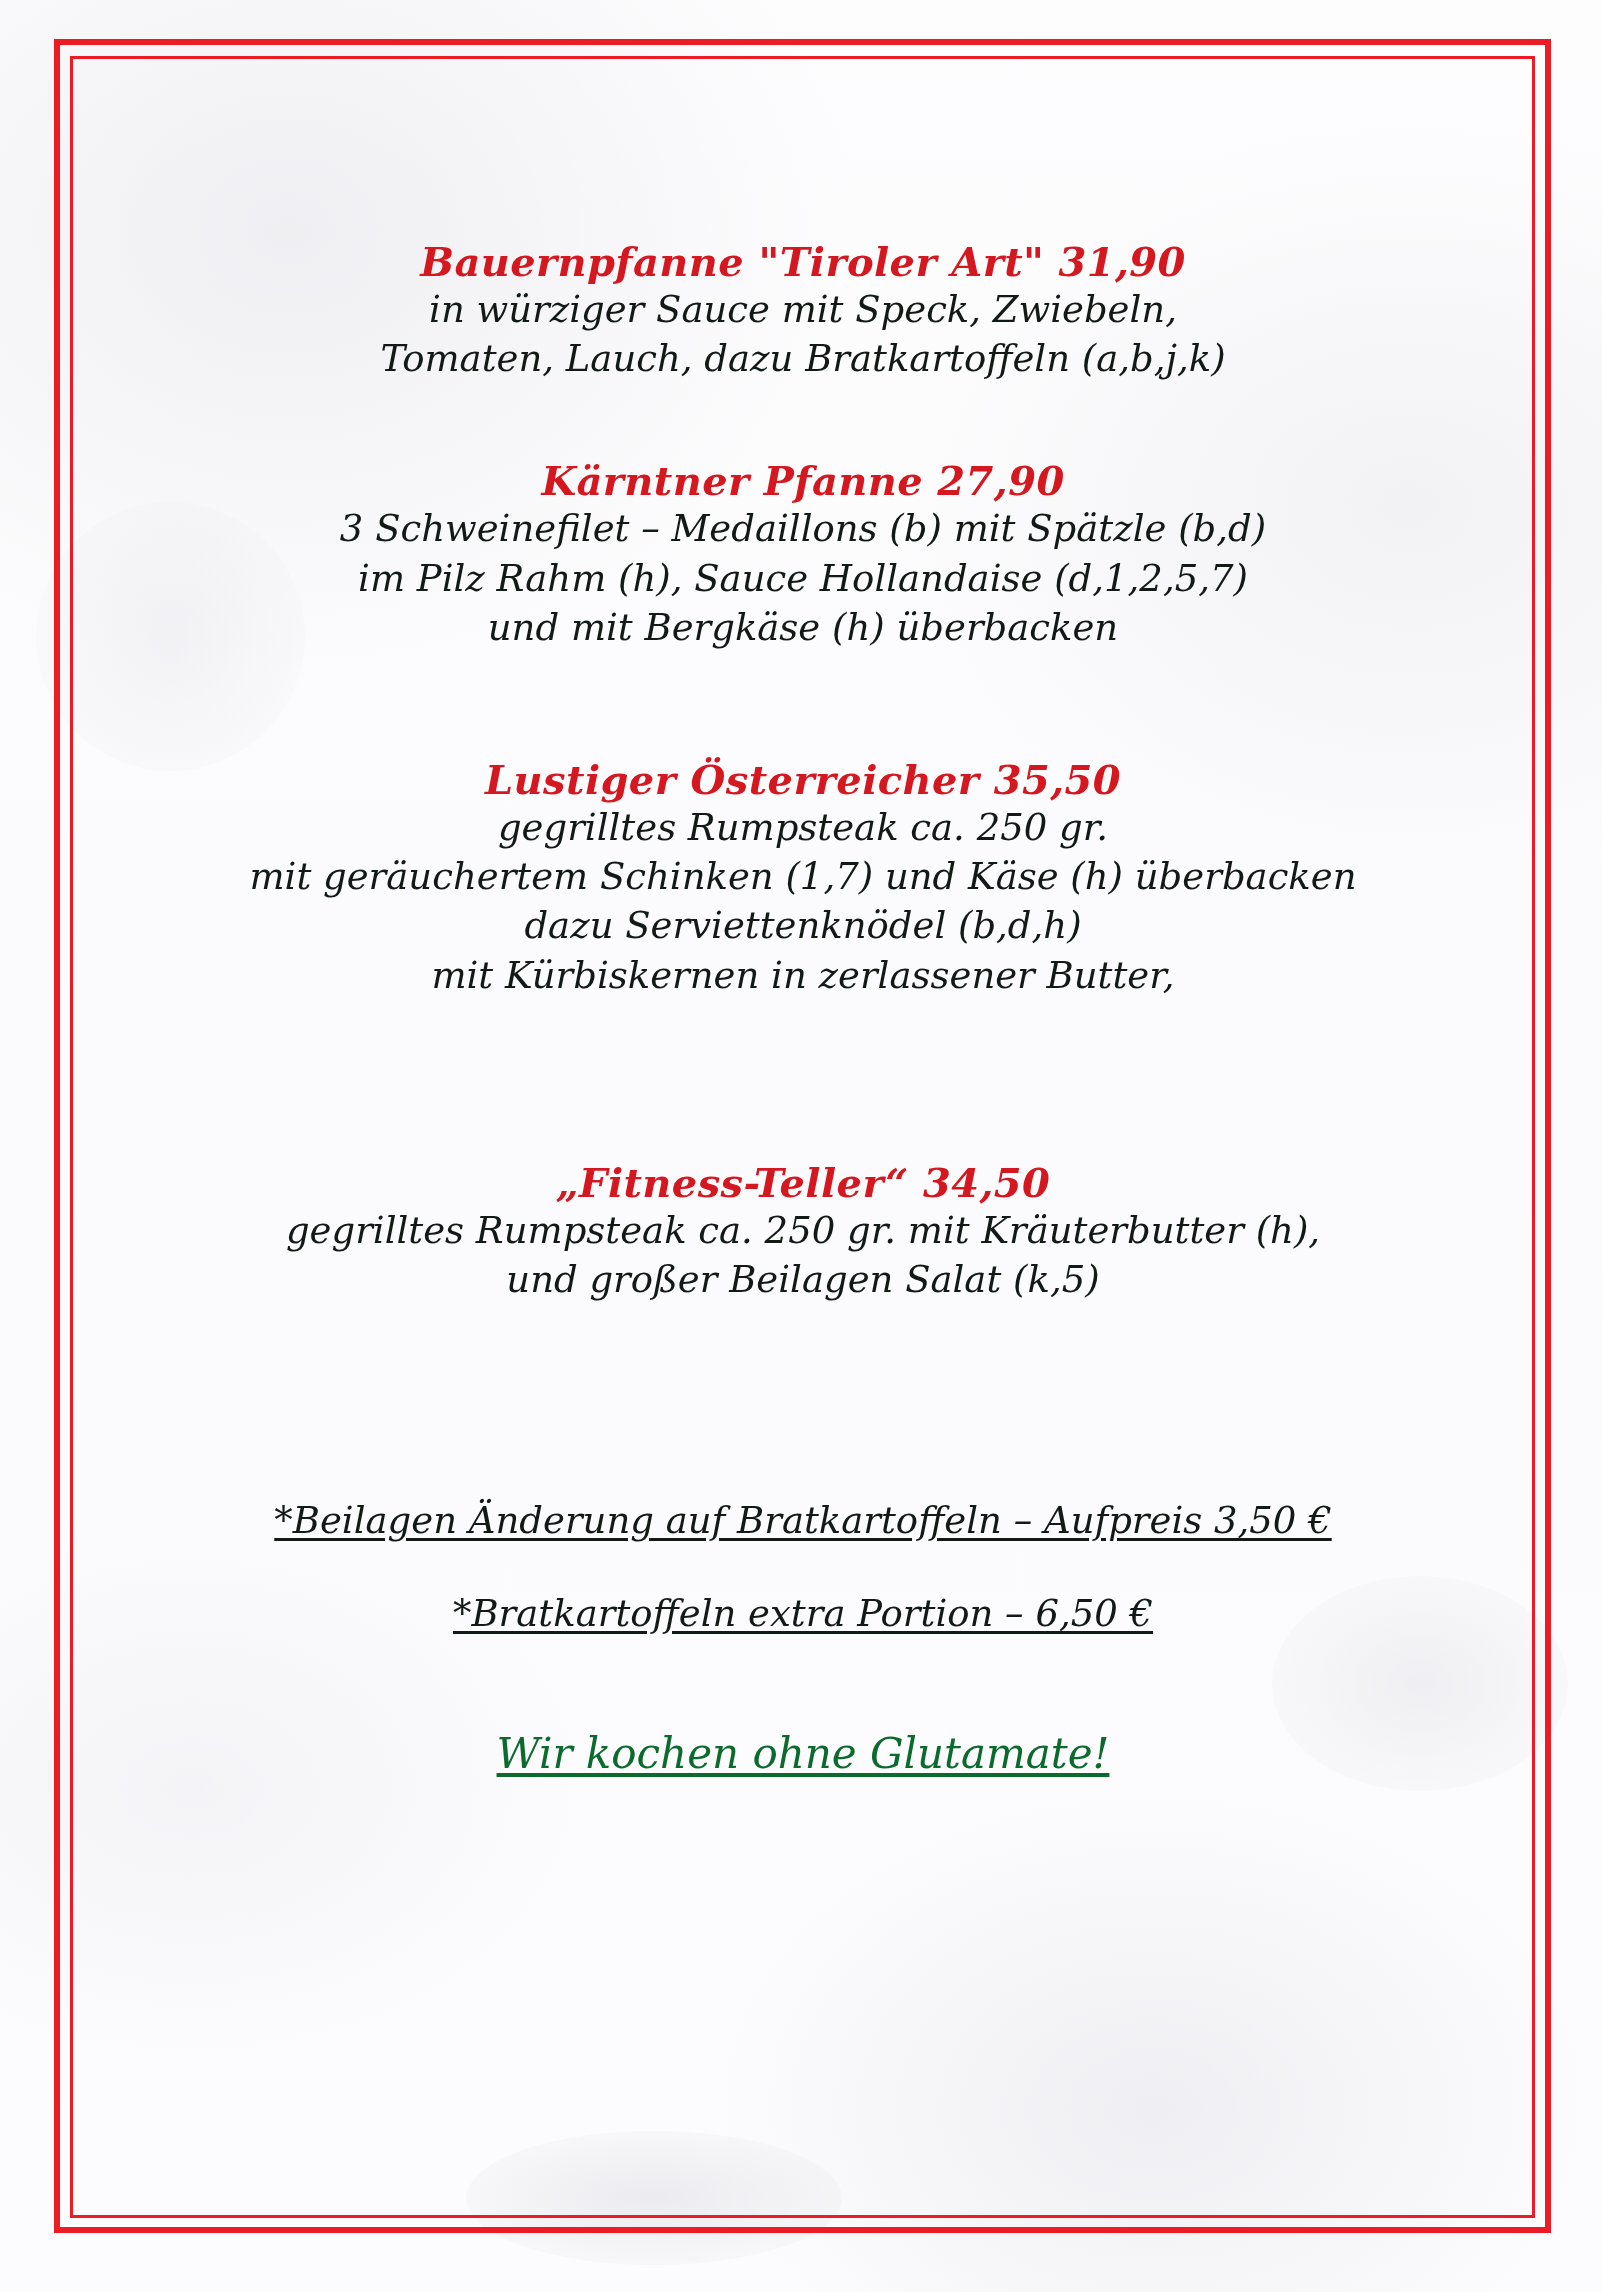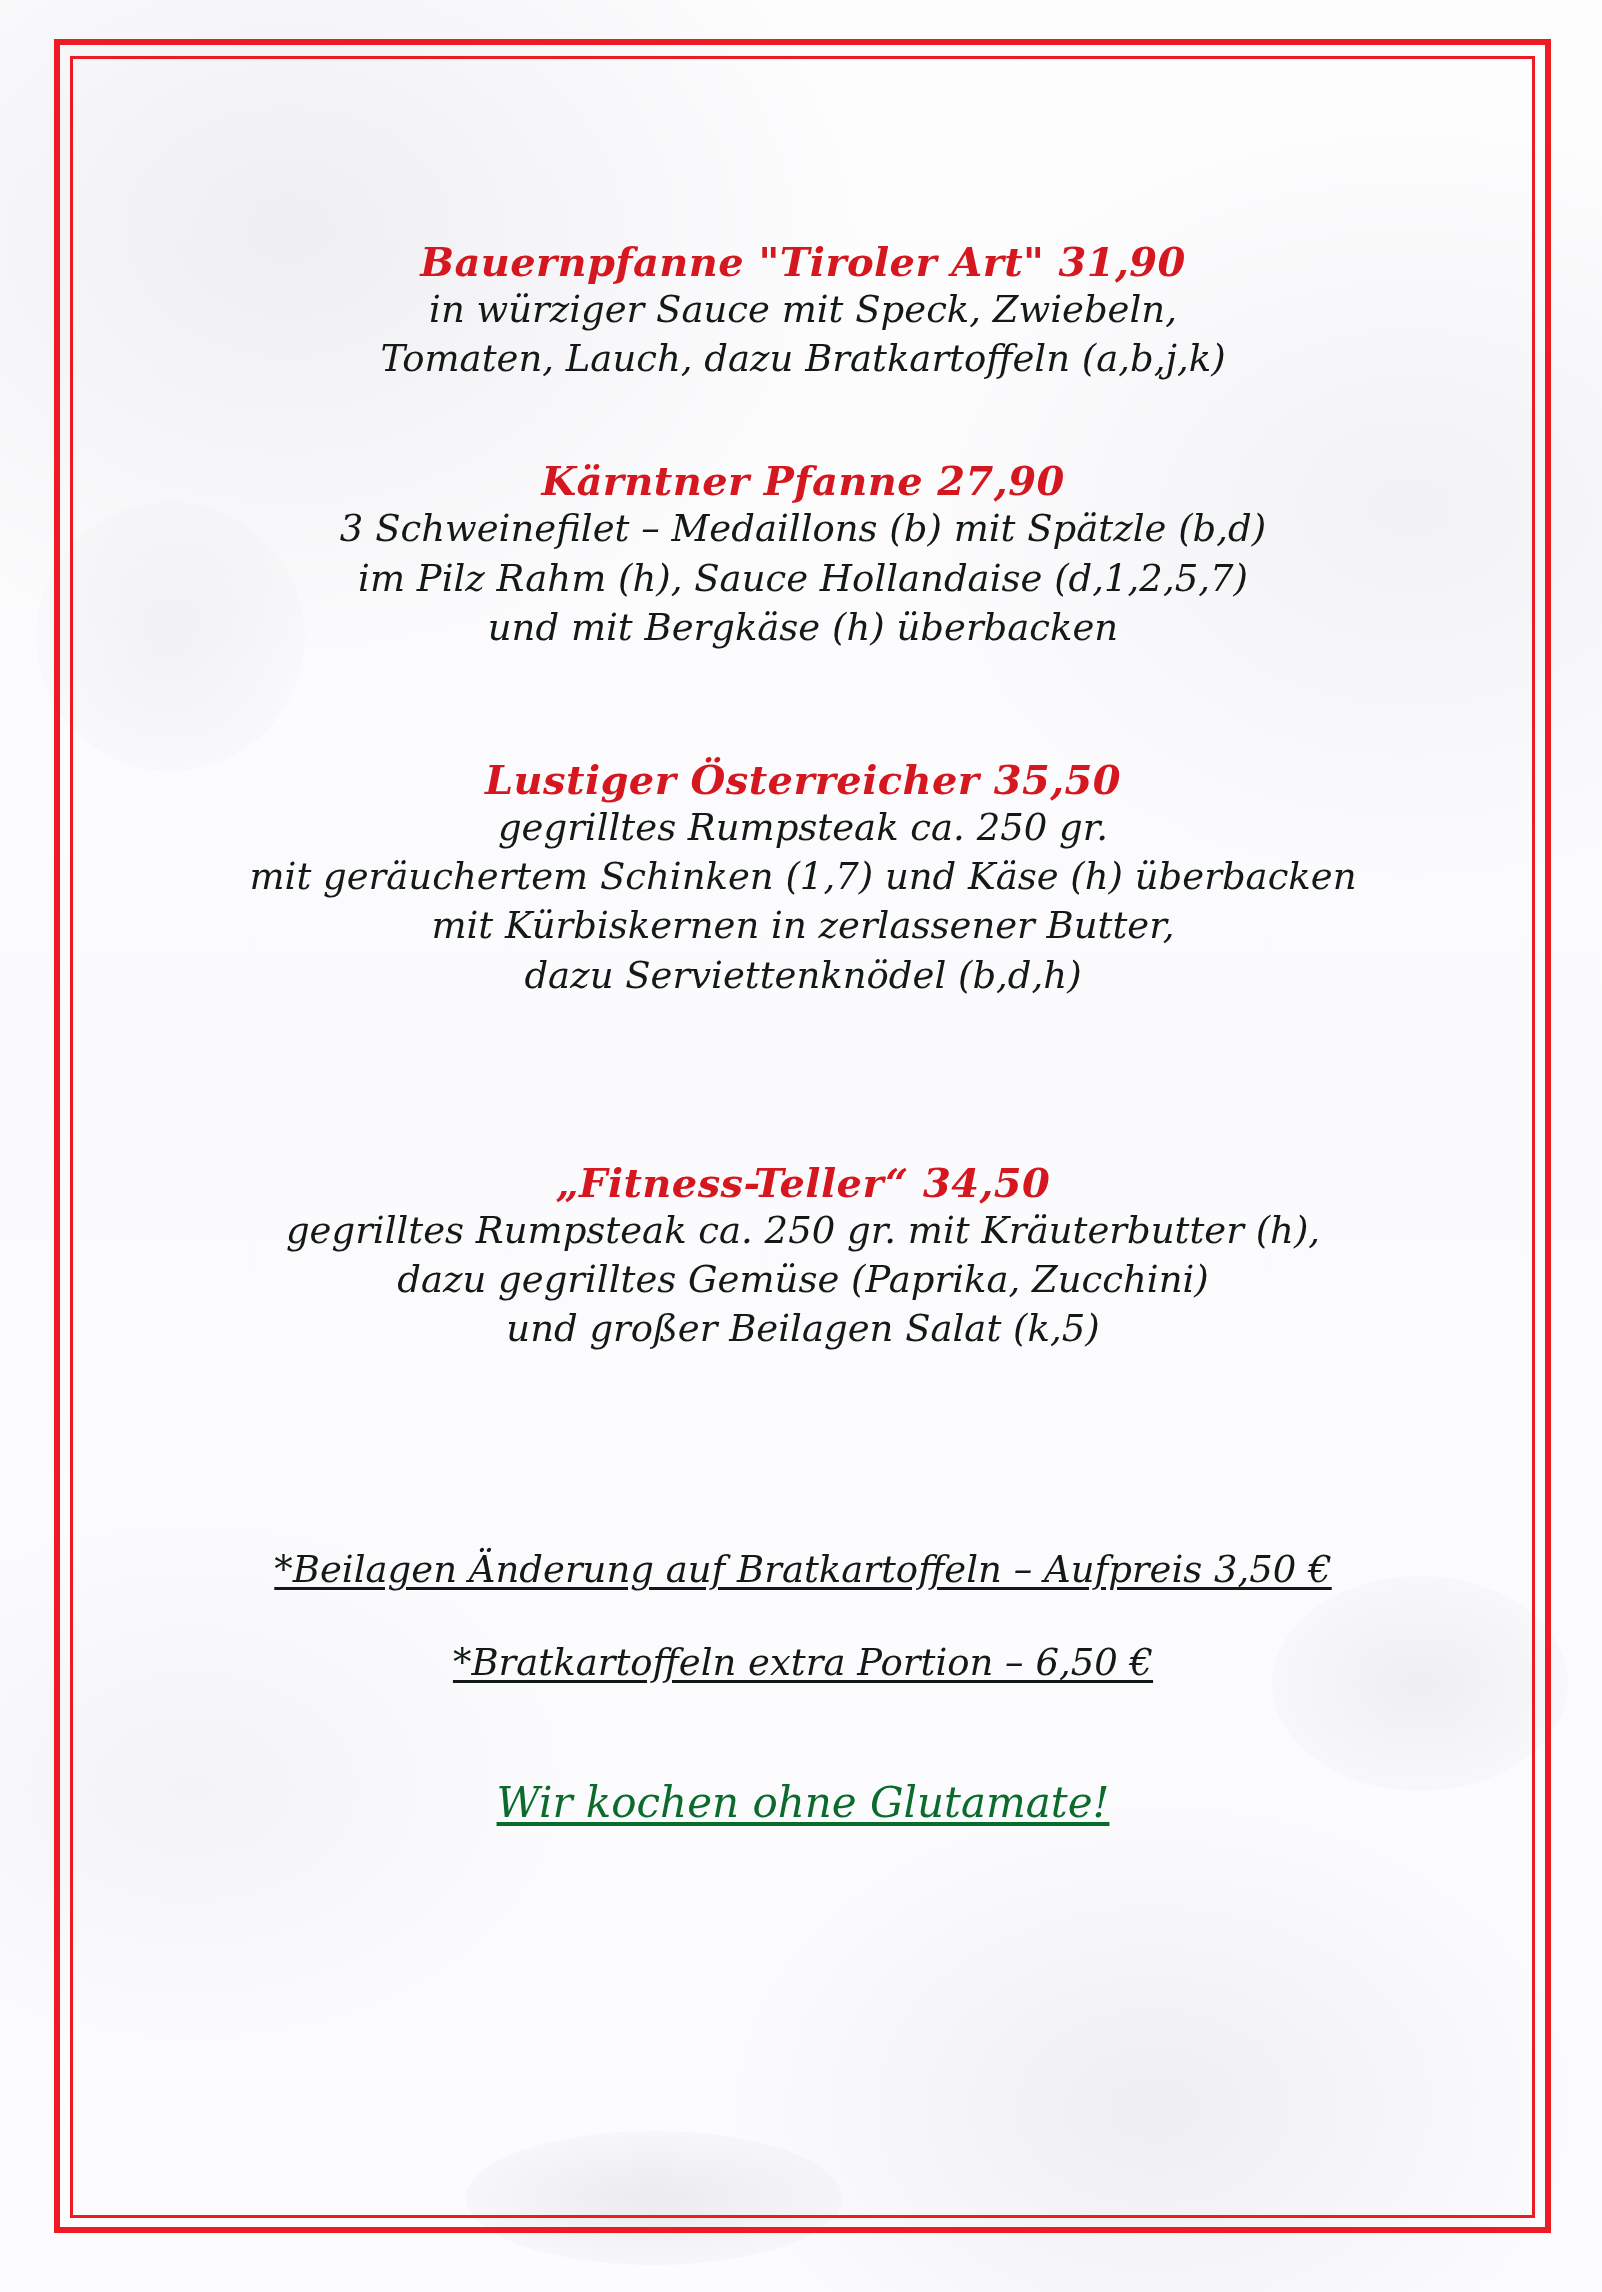--- a/index.html
+++ b/index.html
@@ -150,28 +150,27 @@
       <div class="dish-title">Kärntner Pfanne 27,90</div>
       <div class="dish-line">3 Schweinefilet – Medaillons (b) mit Spätzle (b,d)</div>
       <div class="dish-line">im Pilz Rahm (h), Sauce Hollandaise (d,1,2,5,7)</div>
       <div class="dish-line">und mit Bergkäse (h) überbacken</div>
     </div>
 
     <div class="dish b3">
       <div class="dish-title">Lustiger Österreicher 35,50</div>
       <div class="dish-line">gegrilltes Rumpsteak ca. 250 gr.</div>
       <div class="dish-line">mit geräuchertem Schinken (1,7) und Käse (h) überbacken</div>
+      <div class="dish-line">dazu Serviettenknödel (b,d,h)</div>
       <div class="dish-line">mit Kürbiskernen in zerlassener Butter,</div>
-      <div class="dish-line">dazu Serviettenknödel (b,d,h)</div>
     </div>
 
     <div class="dish b4">
       <div class="dish-title">„Fitness-Teller“ 34,50</div>
       <div class="dish-line">gegrilltes Rumpsteak ca. 250 gr. mit Kräuterbutter (h),</div>
-      <div class="dish-line">dazu gegrilltes Gemüse (Paprika, Zucchini)</div>
       <div class="dish-line">und großer Beilagen Salat (k,5)</div>
     </div>
 
     <div class="notes">
       <span class="note-line">*Beilagen Änderung auf Bratkartoffeln – Aufpreis 3,50 €</span>
       <span class="note-line">*Bratkartoffeln extra Portion – 6,50 €</span>
       <span class="closing">Wir kochen ohne Glutamate!</span>
     </div>
 
   </div>

